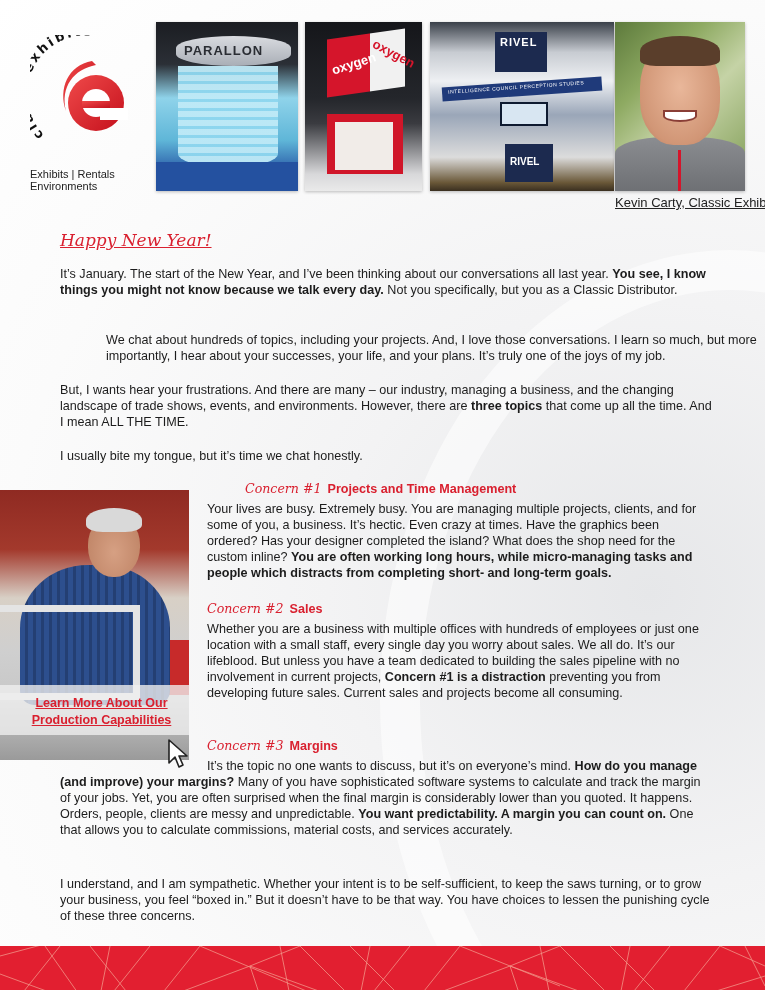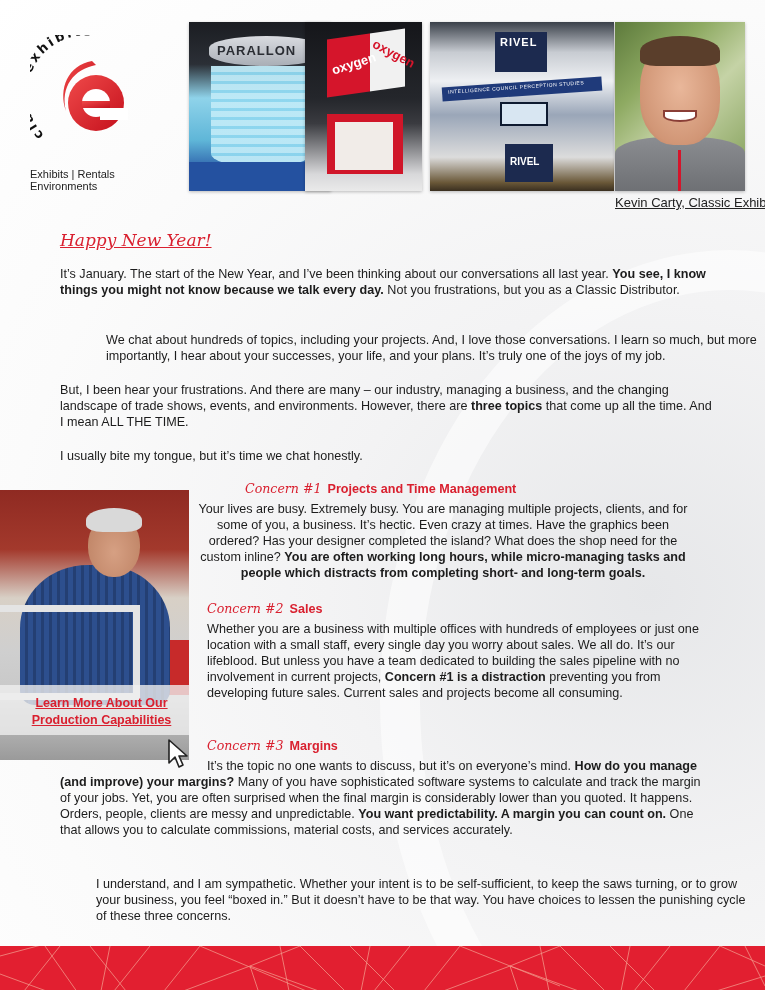--- a/index.html
+++ b/index.html
@@ -22,21 +22,21 @@
     position: absolute; left: 52px; top: 52px; width: 80px; height: 80px;
   }
   .logo-tagline {
     position: absolute; left: 0; top: 133px; width: 118px; text-align: left;
     font-size: 11px; line-height: 12px; color: #222;
   }
   
   .photo { position: absolute; top: 22px; height: 169px; overflow: hidden;
     box-shadow: 0 1px 3px rgba(0,0,0,0.25); }
   .photo-1 { left: 156px; width: 142px;
-    background: linear-gradient(180deg,#1b1d22 0%,#2b2f36 25%,#8fd3ea 45%,#5fb6d8 70%,#2b5da8 88%,#1d3f82 100%); margin-left: 33px; }
+    background: linear-gradient(180deg,#1b1d22 0%,#2b2f36 25%,#8fd3ea 45%,#5fb6d8 70%,#2b5da8 88%,#1d3f82 100%); }
   .photo-2 { left: 305px; width: 117px;
     background: linear-gradient(180deg,#15161a 0%,#24262b 45%,#3a3b40 60%,#d8d8da 90%,#eaeaea 100%); }
   .photo-3 { left: 430px; width: 184px;
     background: linear-gradient(180deg,#3a4049 0%,#c8ccd2 18%,#eef0f3 35%,#9aa6b8 55%,#dcdcdc 80%,#6a5838 95%,#3a2f20 100%); }
   .photo-4 { left: 615px; width: 130px;
     background: linear-gradient(135deg,#5d7a3c 0%,#8eaa62 30%,#c5d3a6 55%,#7d9a52 100%); }
   .p1-band { position:absolute; left:20px; top:14px; width:115px; height:30px; border-radius:50%/40%;
     background: linear-gradient(180deg,#d9dbe0,#a9aeb6); }
   .p1-text { position:absolute; left:28px; top:21px; font-size:13px; font-weight:bold; letter-spacing:1px; color:#2a2d33; }
   .p1-cyl { position:absolute; left:22px; top:44px; width:100px; height:100px;
@@ -69,25 +69,25 @@
   }
   .para { position:absolute; font-size: 12.6px; line-height: 16px; color:#1c1c1c; }
   .para b { font-weight: bold; }
   .p-intro1 { left:60px; top:266px; width:650px; }
   .p-intro2 { left:60px; top:332px; width:655px;margin-left:46px; }
   .p-intro3 { left:60px; top:382px; width:655px; }
   .p-intro4 { left:60px; top:448px; width:650px; }
   .concern-head { position:absolute; left:207px; font-size:12.6px; font-weight:bold; color:#d9202f; white-space:nowrap; }
   .concern-head .script { font-family:"DejaVu Serif", serif; font-style:italic; font-weight:normal; margin-right:6px; }
   .ch1 { top:481px;margin-left:38px; } .ch2 { top:601px; } .ch3 { top:738px; }
-  .p-c1 { left:193px; top:501px; width:500px;text-align:center; }
+  .p-c1 { left:207px; top:501px; width:500px; }
   .p-c2 { left:207px; top:621px; width:500px; }
   .p-c3 { left:60px; top:758px; width:650px; }
   .p-c3 .indent { display:inline-block; width:147px; }
-  .p-close { left:60px; top:876px; width:650px;margin-left:36px; }
+  .p-close { left:60px; top:876px; width:650px; }
   
   .prod-img {
     position:absolute; left:0; top:490px; width:189px; height:270px; overflow:hidden;
     background: linear-gradient(180deg,#8f2a22 0%,#a3392c 22%,#d8d0c6 40%,#cfcfcf 60%,#c7c7c7 78%,#9a9a9a 100%);
   }
   .prod-man { position:absolute; left:20px; top:75px; width:150px; height:140px; border-radius:45% 45% 10% 10%;
     background: repeating-linear-gradient(90deg,#2d4f8e 0 5px,#243f73 5px 8px); }
   .prod-head { position:absolute; left:88px; top:25px; width:52px; height:62px; border-radius:48%;
     background: radial-gradient(ellipse at 50% 60%, #d6a083 0%, #c08567 80%); }
   .prod-hair { position:absolute; left:86px; top:18px; width:56px; height:24px; border-radius:50% 50% 30% 30%; background:#d9d9d9; }
@@ -162,23 +162,23 @@
   <div class="p4-shirt"></div>
   <div class="p4-zip"></div>
   <div class="p4-head"></div>
   <div class="p4-hair"></div>
   <div class="p4-smile"></div>
 </div>
 <div class="caption">Kevin Carty, Classic Exhibits Inc.</div>
 
 <div class="heading">Happy New Year!</div>
 
-<p class="para p-intro1"><span>It’s January. The start of the New Year, and I’ve been thinking about our conversations all last year. </span><b>You see, I know things you might not know because we talk every day.</b><span> Not you frustrations, but you as a Classic Distributor.</span></p>
+<p class="para p-intro1"><span>It’s January. The start of the New Year, and I’ve been thinking about our conversations all last year. </span><b>You see, I know things you might not know because we talk every day.</b><span> Not you specifically, but you as a Classic Distributor.</span></p>
 <p class="para p-intro2">We chat about hundreds of topics, including your projects. And, I love those conversations. I learn so much, but more importantly, I hear about your successes, your life, and your plans. It’s truly one of the joys of my job.</p>
-<p class="para p-intro3"><span>But, I been hear your frustrations. And there are many – our industry, managing a business, and the changing landscape of trade shows, events, and environments. However, there are </span><b>three topics</b><span> that come up all the time. And I mean ALL THE TIME.</span></p>
+<p class="para p-intro3"><span>But, I wants hear your frustrations. And there are many – our industry, managing a business, and the changing landscape of trade shows, events, and environments. However, there are </span><b>three topics</b><span> that come up all the time. And I mean ALL THE TIME.</span></p>
 <p class="para p-intro4">I usually bite my tongue, but it’s time we chat honestly.</p>
 
 <div class="prod-img">
   <div class="prod-red"></div>
   <div class="prod-man"></div>
   <div class="prod-head"></div>
   <div class="prod-hair"></div>
   <div class="prod-frame"></div>
   <div class="prod-overlay"></div>
   <a class="prod-link">

